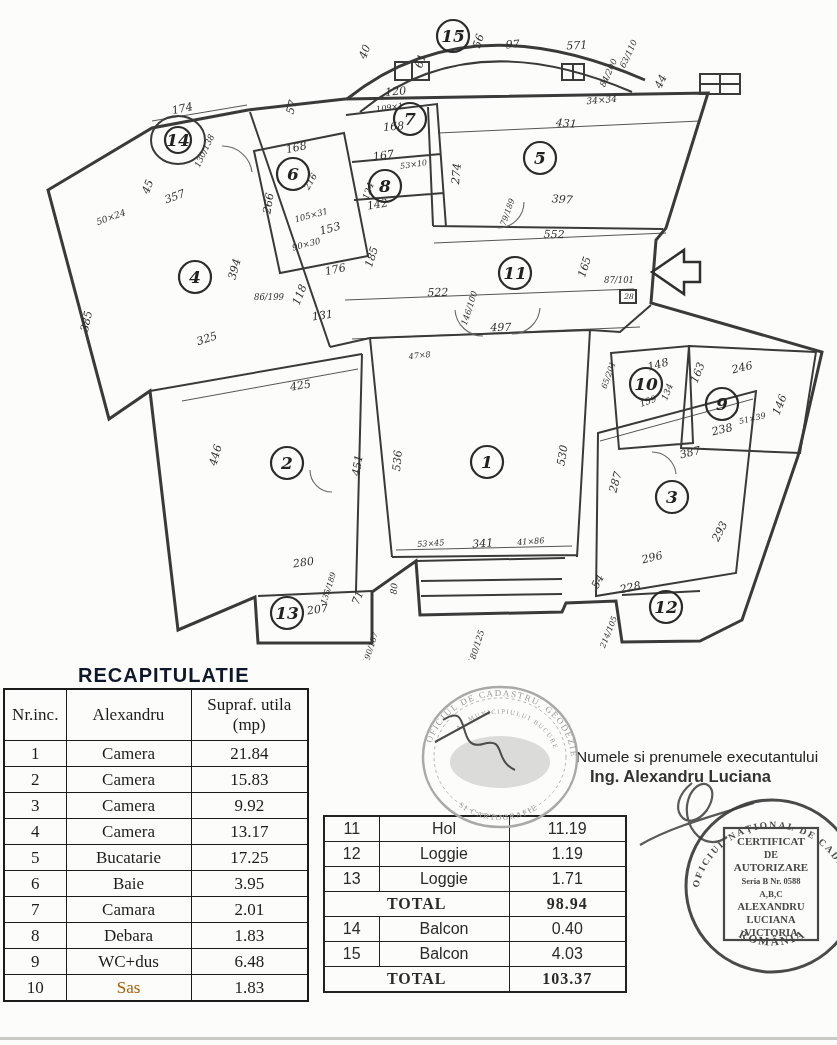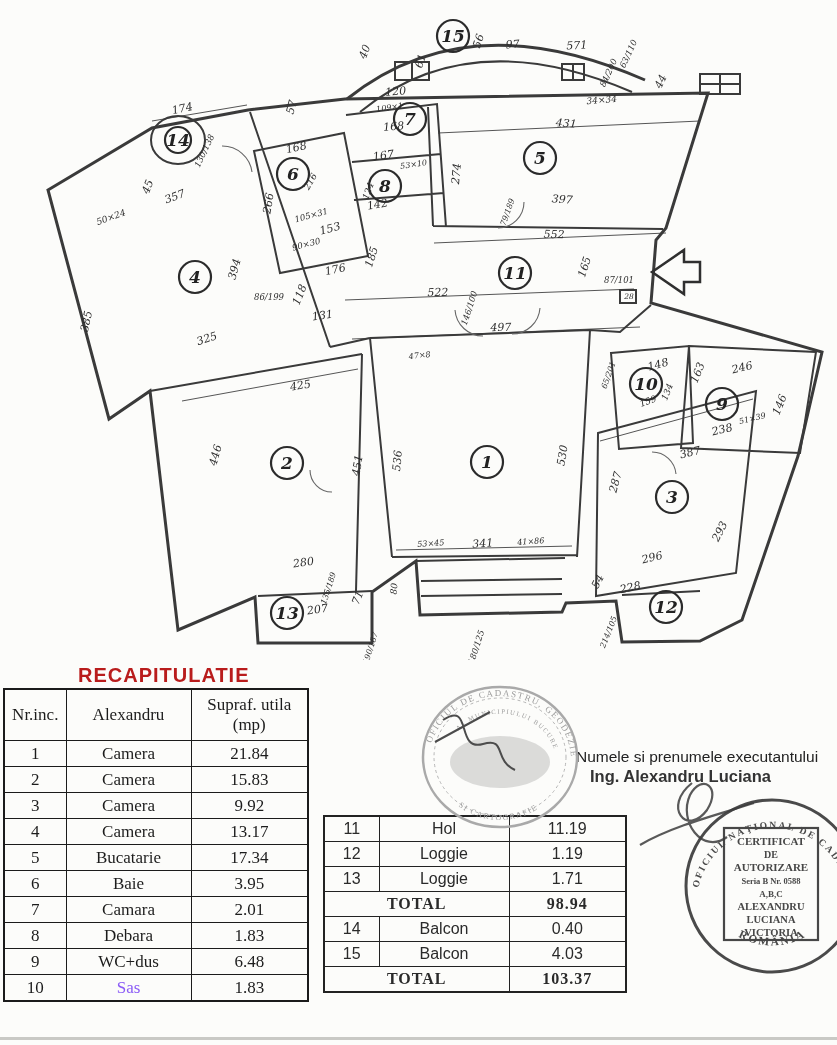--- a/index.html
+++ b/index.html
@@ -11,30 +11,30 @@
   .wall{fill:none;stroke:#3a3a3a;stroke-width:3;stroke-linejoin:miter;}
   .iwall{fill:none;stroke:#3a3a3a;stroke-width:2;}
   .thin{fill:none;stroke:#555;stroke-width:1;}
   .arc{fill:none;stroke:#666;stroke-width:1.1;}
   .room-circle{fill:none;stroke:#2b2b2b;stroke-width:2.2;}
   .room-num{font-family:"DejaVu Serif",serif;font-style:italic;font-weight:bold;
             font-size:17px;fill:#222;text-anchor:middle;}
   .dim{font-family:"DejaVu Serif",serif;font-style:italic;fill:#2e2e2e;text-anchor:middle;}
   
   .recap-title{position:absolute;left:78px;top:664px;font-size:20px;font-weight:bold;
-               letter-spacing:1px;color:#b91c1c;}
+               letter-spacing:1px;color:#0f172a;}
   table{border-collapse:collapse;position:absolute;table-layout:fixed;padding-left:10px;}
   #recap-table{left:3px;top:688px;width:304px;font-family:"Liberation Serif",serif;
                font-size:17px;border:2.4px solid #1b1b1b;}
   #recap-table th,#recap-table td{border:1.6px solid #1b1b1b;text-align:center;padding:0;height:25px;font-weight:normal;}
   #recap-table th{font-size:17px;height:50px;}
   #annex-table{left:323px;top:815px;width:302px;font-size:16px;border:2.4px solid #222;}
   #annex-table td{border:1.7px solid #222;text-align:center;padding:0;height:24px;color:#2a2a2a;}
   .total-label,.total-val{font-weight:bold;letter-spacing:1px;font-family:Liberation Serif, serif;}
-  .faded{color:#8b5cf6;}
+  .faded{color:#a16207;}
   
   #executant{position:absolute;left:576px;top:748px;width:400px;font-size:15.5px;color:#222;}
   #executant .l1{white-space:nowrap;}
   #executant .l2{font-weight:bold;font-size:16.5px;margin-top:1px;margin-left:14px;color:#333;}
   
   .stamp-faint-text{font-family:"Liberation Serif",serif;fill:#9b9b9b;letter-spacing:1.5px;}
   .cert-arc{font-family:"Liberation Serif",serif;font-weight:bold;fill:#4a4a4a;letter-spacing:2px;}
   .cert-line{font-family:"Liberation Serif",serif;font-weight:bold;fill:#474747;text-anchor:middle;}
   #bottom-rule{position:absolute;left:0;top:1037px;width:837px;height:3px;background:#c9c9c5;}
 </style>
@@ -230,21 +230,21 @@
           <td>9.92</td>
         </tr>
         <tr>
           <td>4</td>
           <td>Camera</td>
           <td>13.17</td>
         </tr>
         <tr>
           <td>5</td>
           <td>Bucatarie</td>
-          <td>17.34</td>
+          <td>17.25</td>
         </tr>
         <tr>
           <td>6</td>
           <td>Baie</td>
           <td>3.95</td>
         </tr>
         <tr>
           <td>7</td>
           <td>Camara</td>
           <td>2.01</td>

